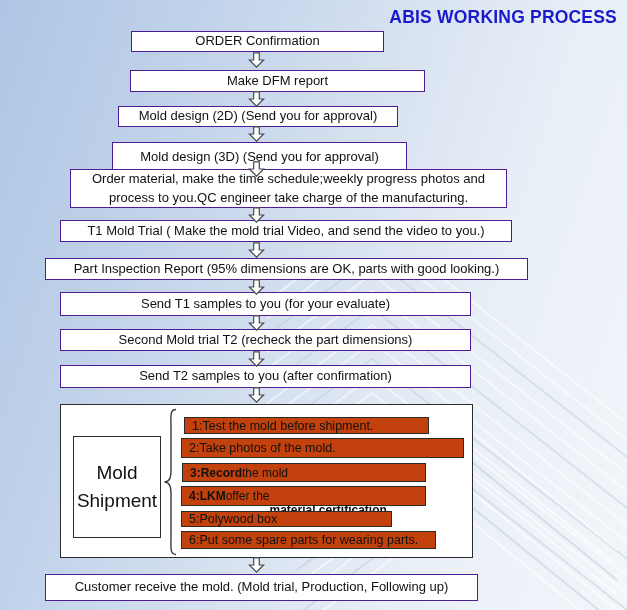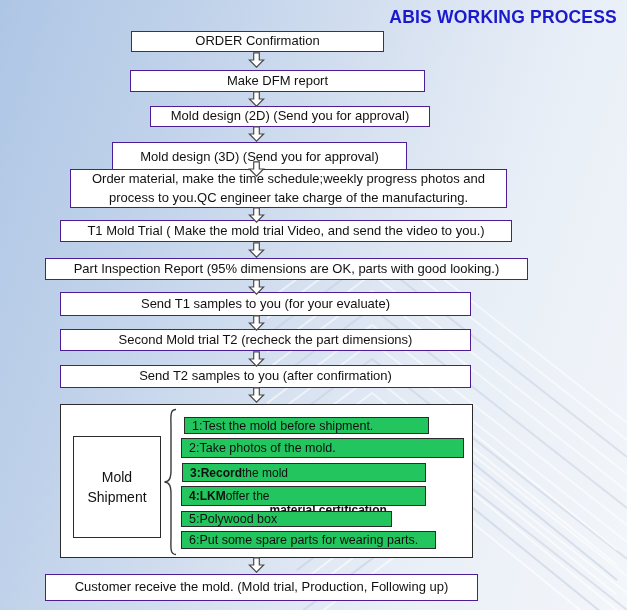--- a/index.html
+++ b/index.html
@@ -20,25 +20,25 @@
     box-sizing:border-box;padding:0 4px;
   }
   .arrow{position:absolute;z-index:3;width:17px;height:16px;}
   .bigbox{
     position:absolute;z-index:2;background:#ffffff;border:1px solid #2b2b2b;
     box-sizing:border-box;
   }
   .shipment-label{
     position:absolute;background:#ffffff;border:1px solid #2b2b2b;box-sizing:border-box;
     display:flex;align-items:center;justify-content:center;text-align:center;
-    font-size:14px;color:#111;line-height:1.45;padding:0 10px;
+    font-size:19px;color:#111;line-height:1.45;padding:0 10px;
   }
   .brace{position:absolute;}
   .item{
-    position:absolute;background:#22c55e;border:1px solid #2b2b2b;box-sizing:border-box;
+    position:absolute;background:#c2410c;border:1px solid #2b2b2b;box-sizing:border-box;
     display:flex;align-items:center;justify-content:flex-start;
     font-size:12.5px;color:#111;padding:0 4px 0 7px;white-space:nowrap;
   }
   .item.rich{font-size:12px;text-align:right;}
 </style>
 </head>
 <body>
 
 <svg class="wm" width="360" height="340" viewBox="110 55 360 340" aria-hidden="true">
   <g fill="none" stroke-width="2">
@@ -61,21 +61,21 @@
     <path d="M140,385 L300,265 L460,395" stroke="rgba(255,255,255,0.6)"></path>
     <path d="M140,400 L300,280 L460,410" stroke="rgba(190,201,219,0.5)"></path>
     <path d="M140,415 L300,295 L460,425" stroke="rgba(255,255,255,0.6)"></path>
   </g>
 </svg>
 
 <div class="title">ABIS WORKING PROCESS</div>
 
 <div class="box" style="left:131px;top:31px;width:253px;height:21px;">ORDER Confirmation</div>
 <div class="box" style="left:130px;top:70px;width:295px;height:22px;">Make DFM report</div>
-<div class="box" style="left:118px;top:106px;width:280px;height:21px;margin-left:32px;">Mold design (2D) (Send you for approval)</div>
+<div class="box" style="left:118px;top:106px;width:280px;height:21px;">Mold design (2D) (Send you for approval)</div>
 <div class="box" style="left:112px;top:142px;width:295px;height:30px;">Mold design (3D) (Send you for approval)</div>
 <div class="box" style="left:70px;top:169px;width:437px;height:39px;line-height:1.42;">Order material, make the time schedule;weekly progress photos and
 process to you.QC engineer take charge of the manufacturing.</div>
 <div class="box" style="left:60px;top:220px;width:452px;height:22px;">T1 Mold Trial ( Make the mold trial Video, and send the video to you.)</div>
 <div class="box" style="left:45px;top:258px;width:483px;height:22px;">Part Inspection Report (95% dimensions are OK, parts with good looking.)</div>
 <div class="box" style="left:60px;top:292px;width:411px;height:24px;">Send T1 samples to you (for your evaluate)</div>
 <div class="box" style="left:60px;top:329px;width:411px;height:22px;">Second Mold trial T2 (recheck the part dimensions)</div>
 <div class="box" style="left:60px;top:365px;width:411px;height:23px;">Send T2 samples to you (after confirmation)</div>
 
 <div class="bigbox" style="left:60px;top:404px;width:413px;height:154px;">

